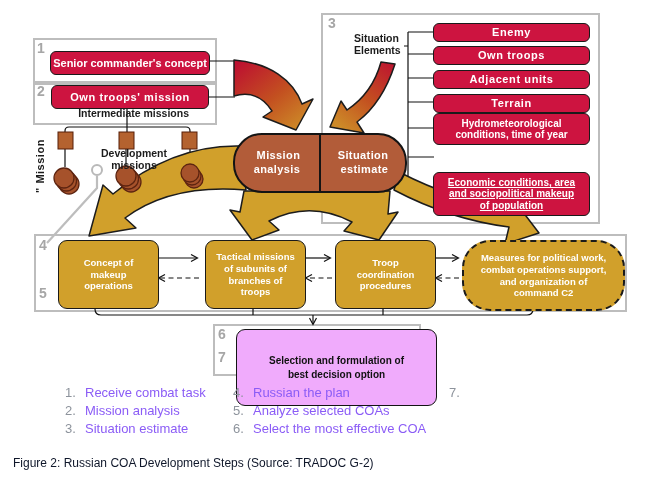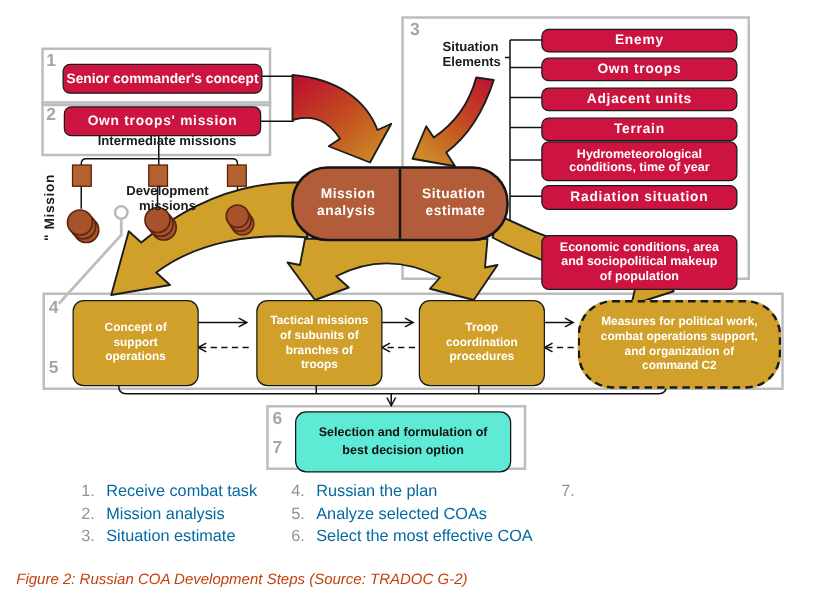--- a/index.html
+++ b/index.html
@@ -16,31 +16,31 @@
   .redbox.ml{letter-spacing:0;font-size:10px;}
   .goldbox{position:absolute;z-index:3;background:#d1a02b;border:1.6px solid #1a1a1a;border-radius:9px;
           color:#fff;font-weight:bold;font-size:9.5px;line-height:1.22;
           display:flex;align-items:center;justify-content:center;text-align:center;padding:2px;}
   .goldbox.dashed{border-style:dashed;border-width:2px;}
   .capsule{position:absolute;z-index:3;left:233px;top:133px;width:170px;height:56px;background:#b25c39;
           border:2px solid #141414;border-radius:29px;display:flex;color:#fff;font-weight:bold;
           font-size:11px;letter-spacing:0.4px;line-height:1.25;}
   .capsule .half{flex:1;display:flex;align-items:center;justify-content:center;text-align:right;}
   .capsule .half.right{border-left:2px solid #141414;}
-  .yellowbox{position:absolute;z-index:3;left:236px;top:329px;width:161px;height:37px;background:#5eead4;
+  .yellowbox{position:absolute;z-index:3;left:236px;top:329px;width:161px;height:37px;background:#f0abfc;
           border:1.8px solid #141414;border-radius:9px;color:#111;font-weight:bold;font-size:10px;
-          line-height:1.35;display:flex;align-items:center;justify-content:center;text-align:center;padding:5px;}
+          line-height:1.35;display:flex;align-items:center;justify-content:center;text-align:center;padding:19px;}
   .dlabel{position:absolute;z-index:3;color:#1b1b1b;font-weight:bold;font-size:10.5px;line-height:1.1;}
   .vlabel{position:absolute;z-index:3;left:-4px;top:159px;width:90px;height:14px;color:#1b1b1b;
           font-weight:bold;font-size:11px;text-align:center;transform:rotate(-90deg);letter-spacing:0.5px;}
   .legend{position:absolute;z-index:3;font-size:13px;color:#282828;}
   .lrow{display:flex;gap:6px;height:18px;align-items:flex-start;}
   .lnum{color:#8d939c;min-width:14px;}
-  .ltext{color:#0369a1;}
-  .caption{position:absolute;z-index:3;left:13px;top:456px;font-size:12px;font-style:italic;color:#c2410c;}
+  .ltext{color:#8b5cf6;}
+  .caption{position:absolute;z-index:3;left:13px;top:456px;font-size:12px;color:#0f172a;}
 </style>
 </head>
 <body>
 
 <div class="canvas">
 
   <div class="panel" style="left:33px;top:38px;width:180px;height:43px;"></div>
   <div class="panel" style="left:33px;top:81px;width:180px;height:40px;"></div>
   <div class="panel" style="left:321px;top:13px;width:275px;height:207px;"></div>
   <div class="panel" style="left:34px;top:234px;width:589px;height:74px;"></div>
@@ -129,27 +129,26 @@
   </div>
 
   <div class="dlabel pre" style="left:354px;top:33px;width:60px;">Situation
 Elements</div>
   <div class="redbox" style="left:433px;top:23px;width:155px;height:17px;">Enemy</div>
   <div class="redbox" style="left:433px;top:46px;width:155px;height:17px;">Own troops</div>
   <div class="redbox" style="left:433px;top:70px;width:155px;height:17px;">Adjacent units</div>
   <div class="redbox" style="left:433px;top:94px;width:155px;height:17px;">Terrain</div>
   <div class="redbox ml pre" style="left:433px;top:113px;width:155px;height:30px;">Hydrometeorological
 conditions, time of year</div>
-  <div class="redbox" style="left:433px;top:148px;width:155px;height:18px;">Radiation situation</div>
-  <div class="redbox ml pre" style="left:433px;top:188px;width:155px;height:42px;">Economic conditions, area
+  <div class="redbox ml pre" style="left:433px;top:172px;width:155px;height:42px;text-decoration:underline;">Economic conditions, area
 and sociopolitical makeup
 of population</div>
 
   <div class="goldbox pre" style="left:58px;top:240px;width:95px;height:63px;">Concept of
-support
+makeup
 operations</div>
   <div class="goldbox pre" style="left:205px;top:240px;width:95px;height:63px;">Tactical missions
 of subunits of
 branches of
 troops</div>
   <div class="goldbox pre" style="left:335px;top:240px;width:95px;height:63px;">Troop
 coordination
 procedures</div>
   <div class="goldbox dashed pre" style="left:462px;top:240px;width:155px;height:63px;border-radius:28px;">Measures for political work,
 combat operations support,

